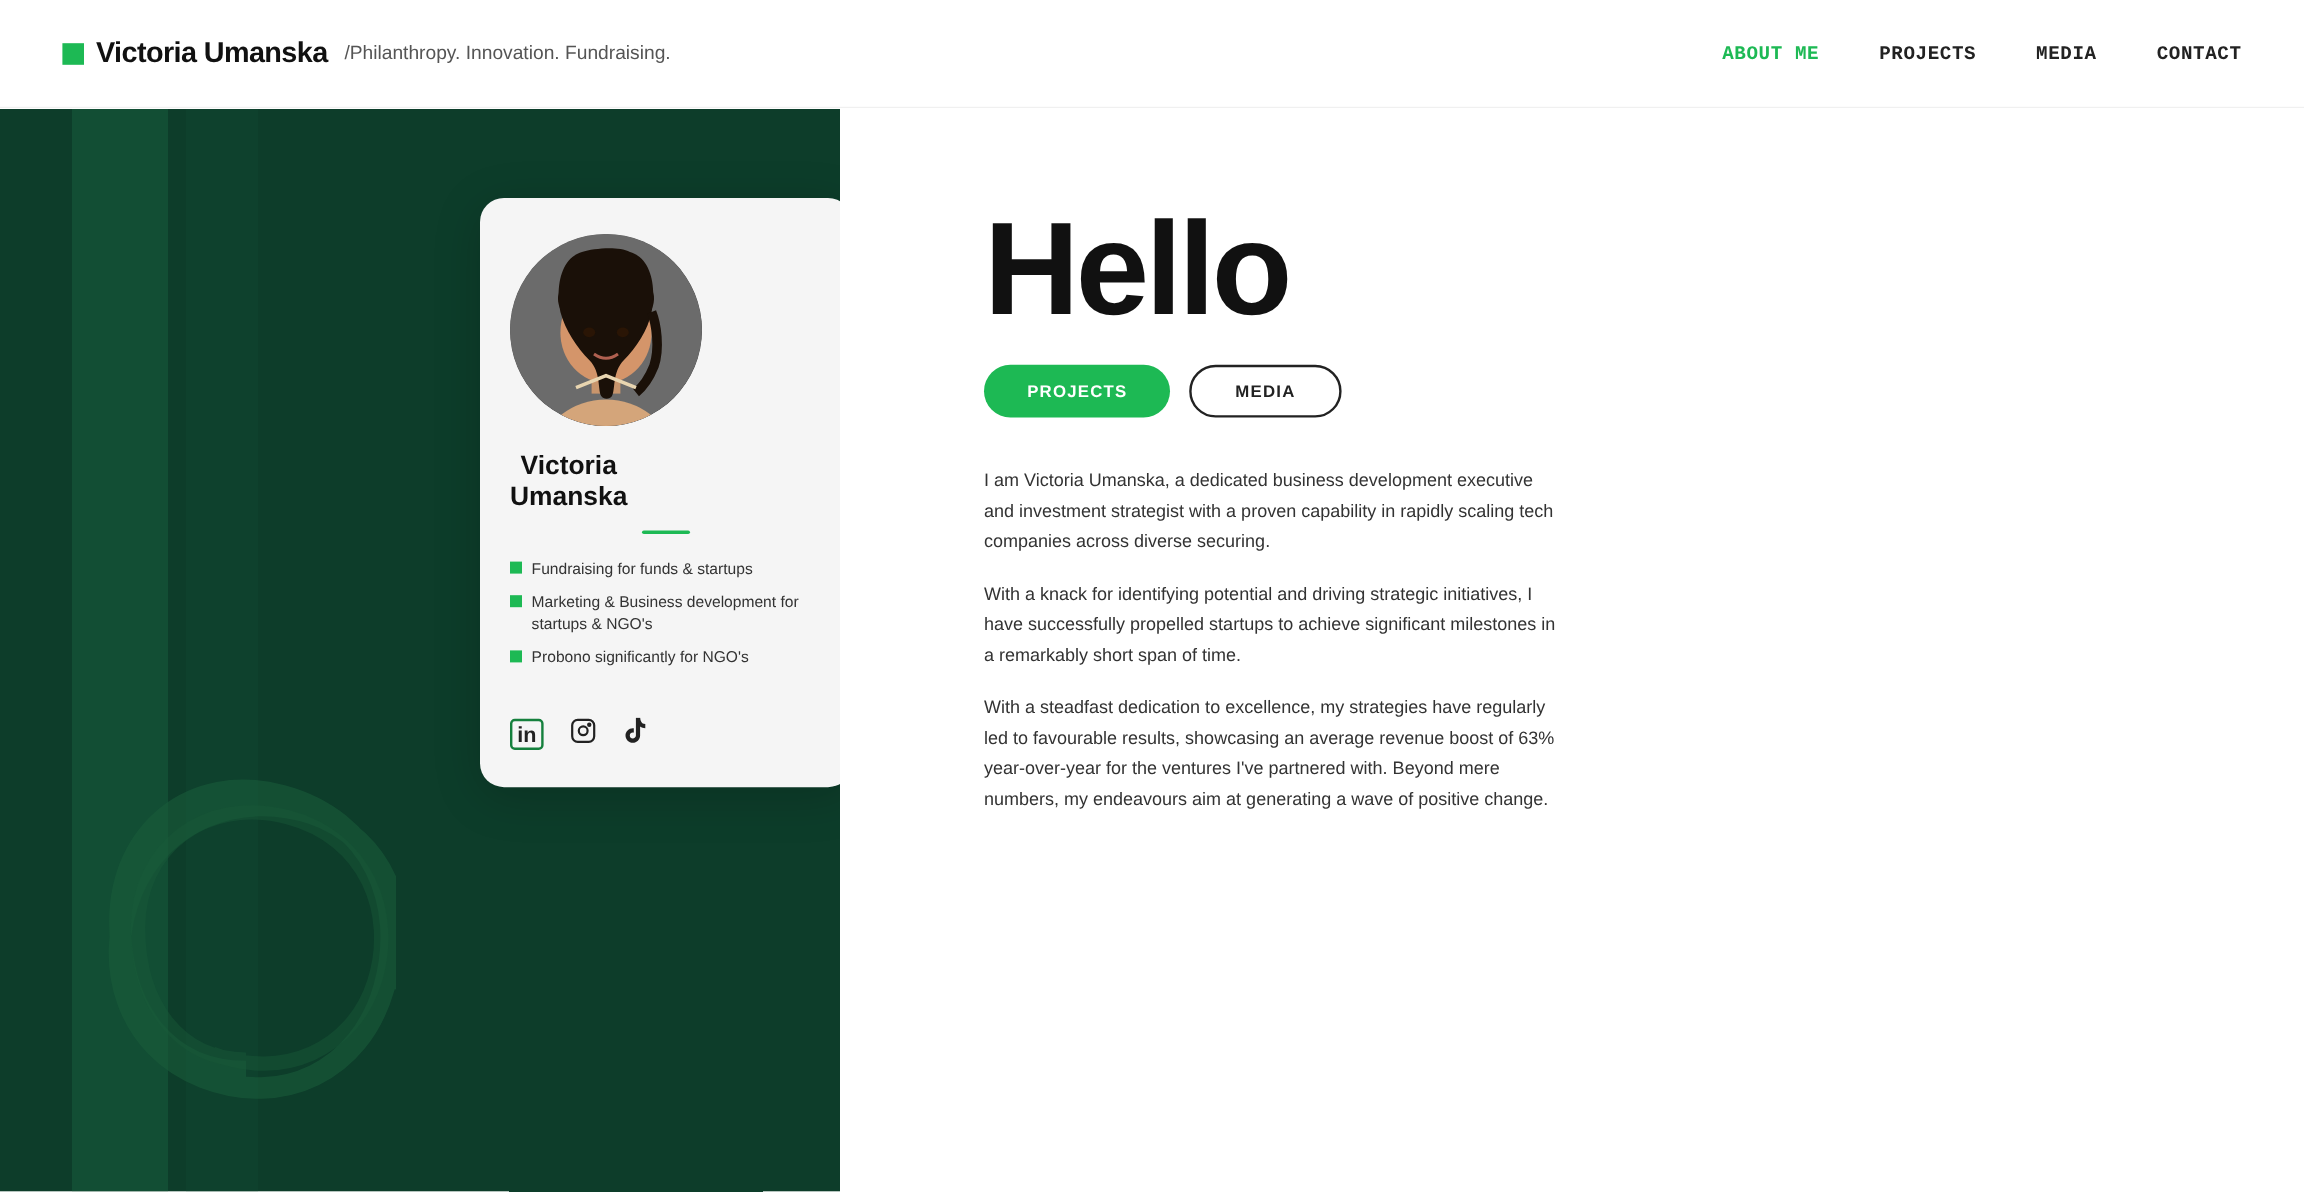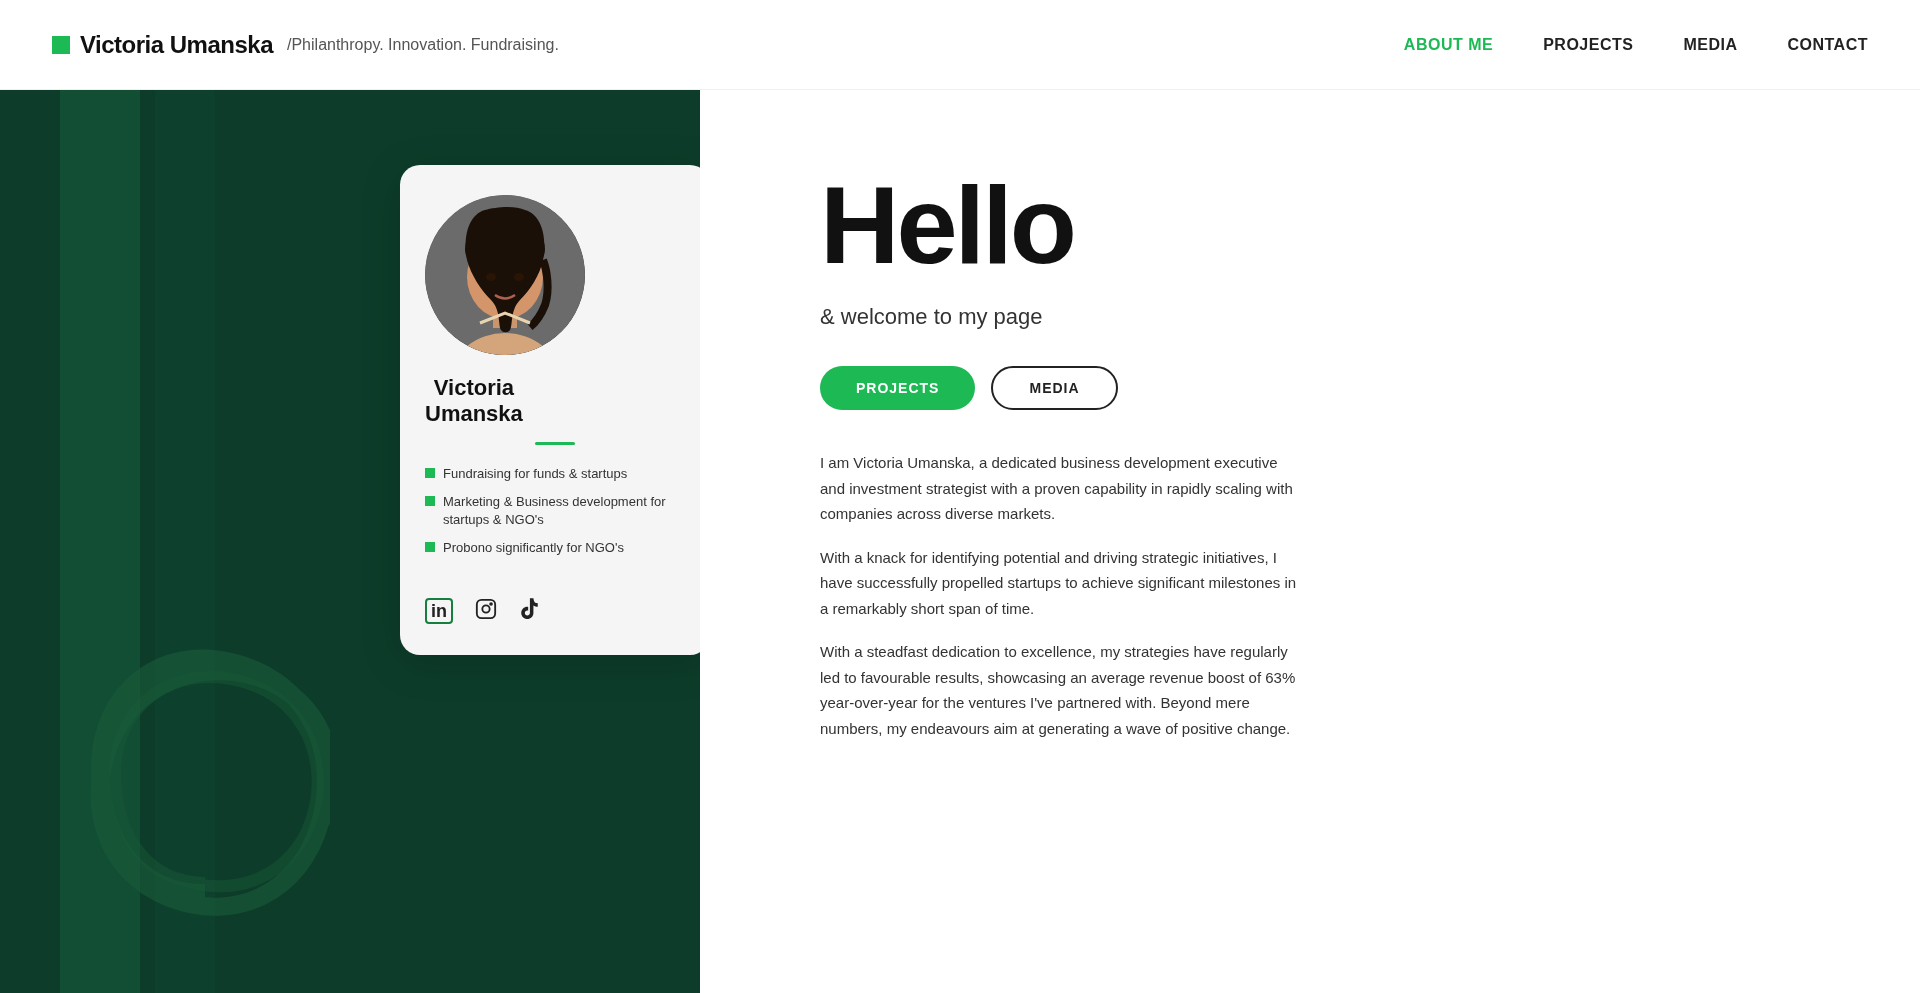--- a/index.html
+++ b/index.html
@@ -57,20 +57,21 @@
       font-size: 16px;
       color: #555;
       font-weight: 400;
       margin-left: 4px;
     }
 
     nav {
       display: flex;
       align-items: center;
       gap: 50px;
+      font-family: Liberation Mono, monospace;
     }
 
     nav a {
       text-decoration: none;
       font-size: 16px;
       font-weight: 600;
       color: #222;
       letter-spacing: 0.5px;
       text-transform: uppercase;
     }
@@ -395,27 +396,26 @@
             <path d="M19.5,5.5 C18.2,4.1 17.4,2.2 17.4,0 L13.1,0 L13.1,17.8 C13.0,19.4 11.7,20.7 10.0,20.7 C8.3,20.7 7.0,19.4 7.0,17.7 C7.0,16.0 8.3,14.7 10.0,14.7 C10.4,14.7 10.7,14.8 11.0,14.9 L11.0,10.5 C10.7,10.5 10.3,10.4 10.0,10.4 C6.0,10.4 2.7,13.7 2.7,17.7 C2.7,21.7 6.0,25.0 10.0,25.0 C14.0,25.0 17.3,21.7 17.3,17.7 L17.3,8.7 C18.8,9.8 20.6,10.4 22.5,10.4 L22.5,6.1 C21.3,6.1 20.3,5.9 19.5,5.5 Z"></path>
           </svg>
         </a>
       </div>
     </div>
 
   </div>
 
   <div class="right-side">
     <h1 class="hello-title">Hello</h1>
-    <p class="welcome-subtitle">&amp; welcome to my page</p>
 
     <div class="cta-buttons">
       <button class="btn-projects">PROJECTS</button>
       <button class="btn-media">MEDIA</button>
     </div>
 
     <div class="bio-text">
-      <p>I am Victoria Umanska, a dedicated business development executive and investment strategist with a proven capability in rapidly scaling with companies across diverse markets.</p>
+      <p>I am Victoria Umanska, a dedicated business development executive and investment strategist with a proven capability in rapidly scaling tech companies across diverse securing.</p>
       <p>With a knack for identifying potential and driving strategic initiatives, I have successfully propelled startups to achieve significant milestones in a remarkably short span of time.</p>
       <p>With a steadfast dedication to excellence, my strategies have regularly led to favourable results, showcasing an average revenue boost of 63% year-over-year for the ventures I've partnered with. Beyond mere numbers, my endeavours aim at generating a wave of positive change.</p>
     </div>
   </div>
 
 </div>
 
 </body></html>

